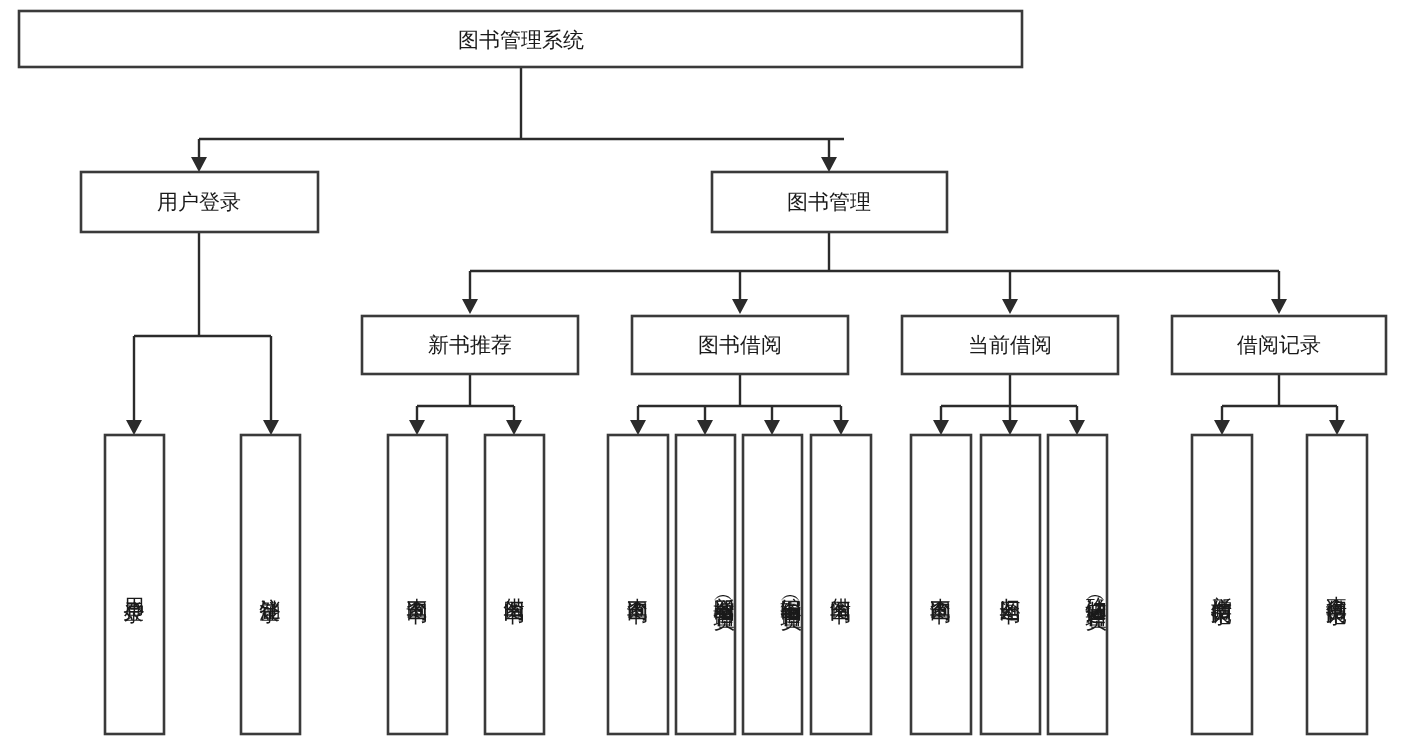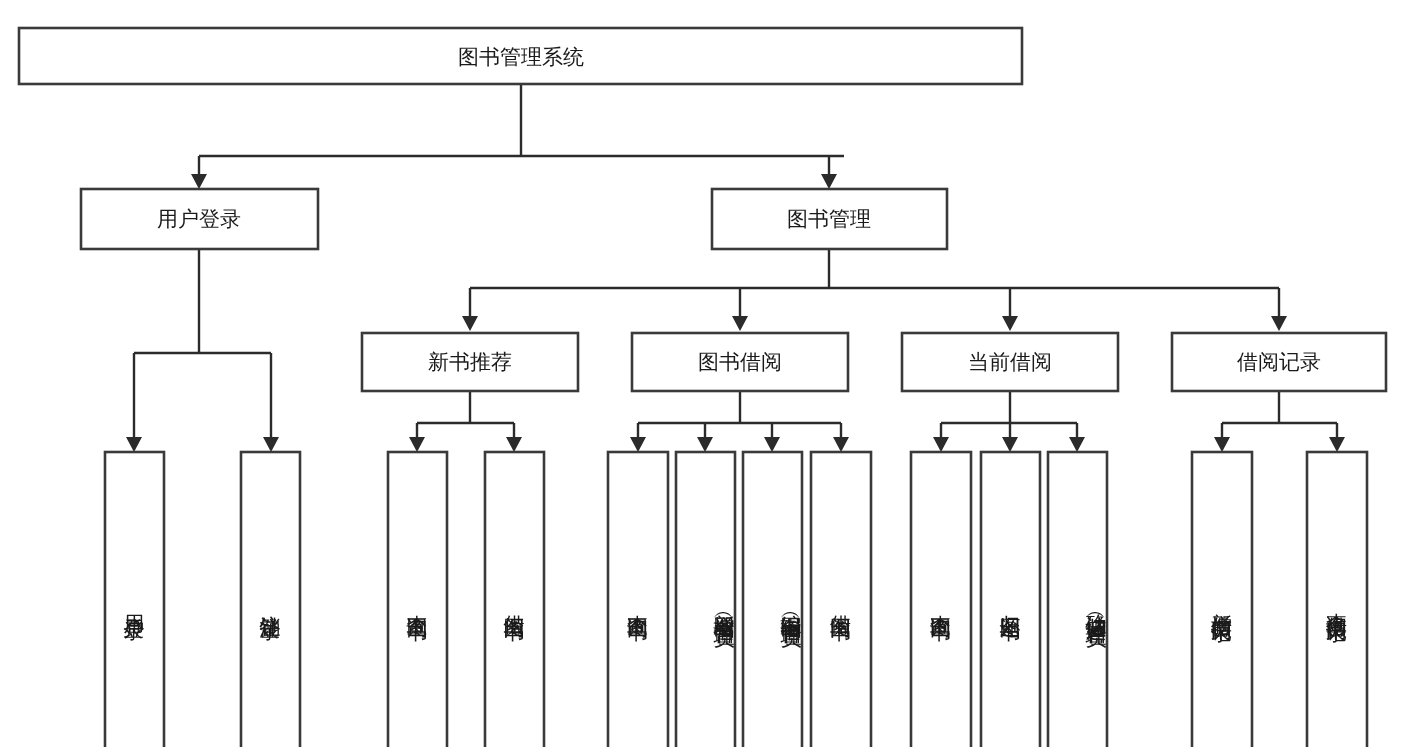--- a/index.html
+++ b/index.html
@@ -11,21 +11,20 @@
     width: 1405px;
     height: 747px;
     font-family: "Liberation Sans", "DejaVu Sans", sans-serif;
     overflow: hidden;
   }
   #diagram-root {
     position: relative;
     width: 1405px;
     height: 596px;
     background: #ffffff;
-    margin-top: 17px;
   }
   svg#flow {
     position: absolute;
     left: 0;
     top: 0;
     width: 1405px;
     height: 747px;
   }
   .node-rect {
     fill: #ffffff;

